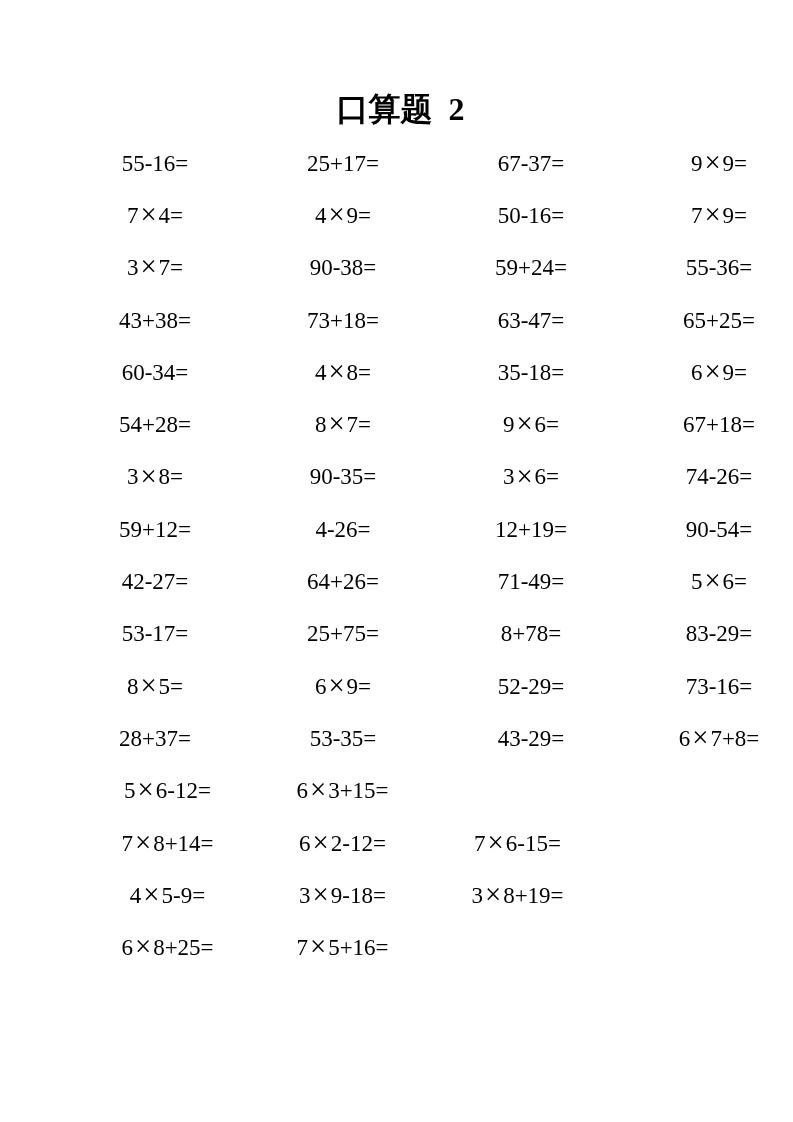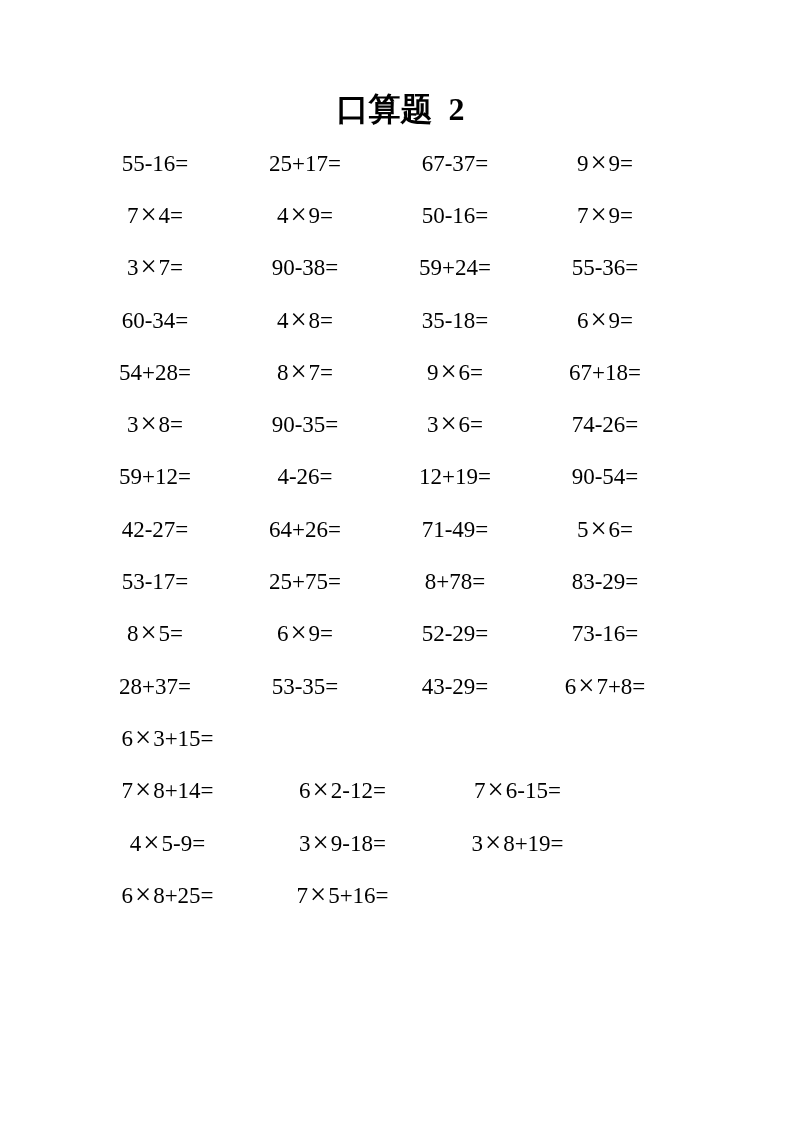--- a/index.html
+++ b/index.html
@@ -32,21 +32,21 @@
     position: absolute;
     top: 137px;
     left: 80px;
     width: 640px;
   }
   .row {
     display: grid;
     height: 52.3px;
     align-items: center;
   }
-  .cols-4 { grid-template-columns: repeat(4, 150px); }
+  .cols-4 { grid-template-columns: repeat(4, 150px); gap: 38px; }
   .cols-3 { grid-template-columns: repeat(3, 175px); }
   
   .row:nth-child(13).cols-4 { grid-template-columns: 140px 115px 175px 150px; font-family: Liberation Serif, serif; }
   .problem {
     text-align: center;
     font-size: 23px;
     white-space: nowrap;
     line-height: 1;
   }
   
@@ -74,20 +74,26 @@
         <span class="problem">7<span class="times">×</span>4=</span>
         <span class="problem">4<span class="times">×</span>9=</span>
         <span class="problem">50-16=</span>
         <span class="problem">7<span class="times">×</span>9=</span>
       </div>
       <div class="row cols-4">
         <span class="problem">3<span class="times">×</span>7=</span>
         <span class="problem">90-38=</span>
         <span class="problem">59+24=</span>
         <span class="problem">55-36=</span>
+      </div>
+      <div class="row cols-4">
+        <span class="problem">43+38=</span>
+        <span class="problem">73+18=</span>
+        <span class="problem">63-47=</span>
+        <span class="problem">65+25=</span>
       </div>
       <div class="row cols-4">
         <span class="problem">60-34=</span>
         <span class="problem">4<span class="times">×</span>8=</span>
         <span class="problem">35-18=</span>
         <span class="problem">6<span class="times">×</span>9=</span>
       </div>
       <div class="row cols-4">
         <span class="problem">54+28=</span>
         <span class="problem">8<span class="times">×</span>7=</span>
@@ -124,20 +130,21 @@
         <span class="problem">52-29=</span>
         <span class="problem">73-16=</span>
       </div>
       <div class="row cols-4">
         <span class="problem">28+37=</span>
         <span class="problem">53-35=</span>
         <span class="problem">43-29=</span>
         <span class="problem">6<span class="times">×</span>7+8=</span>
       </div>
       <div class="row cols-3">
+        <span class="problem">5<span class="times">×</span>6-12=</span>
         <span class="problem">6<span class="times">×</span>3+15=</span>
       </div>
       <div class="row cols-3">
         <span class="problem">7<span class="times">×</span>8+14=</span>
         <span class="problem">6<span class="times">×</span>2-12=</span>
         <span class="problem">7<span class="times">×</span>6-15=</span>
       </div>
       <div class="row cols-3">
         <span class="problem">4<span class="times">×</span>5-9=</span>
         <span class="problem">3<span class="times">×</span>9-18=</span>

